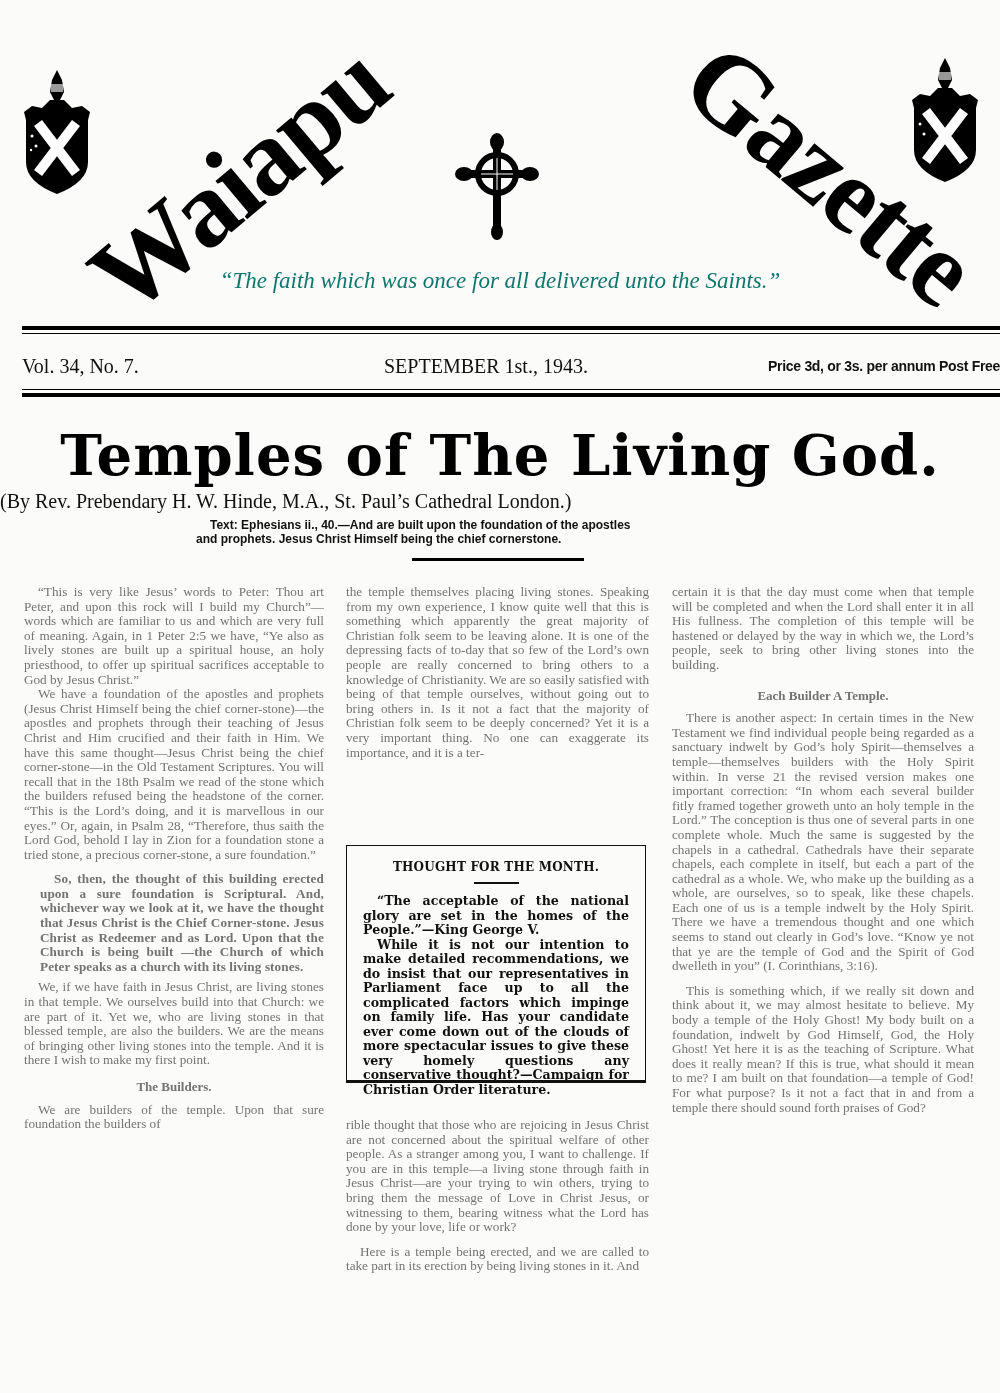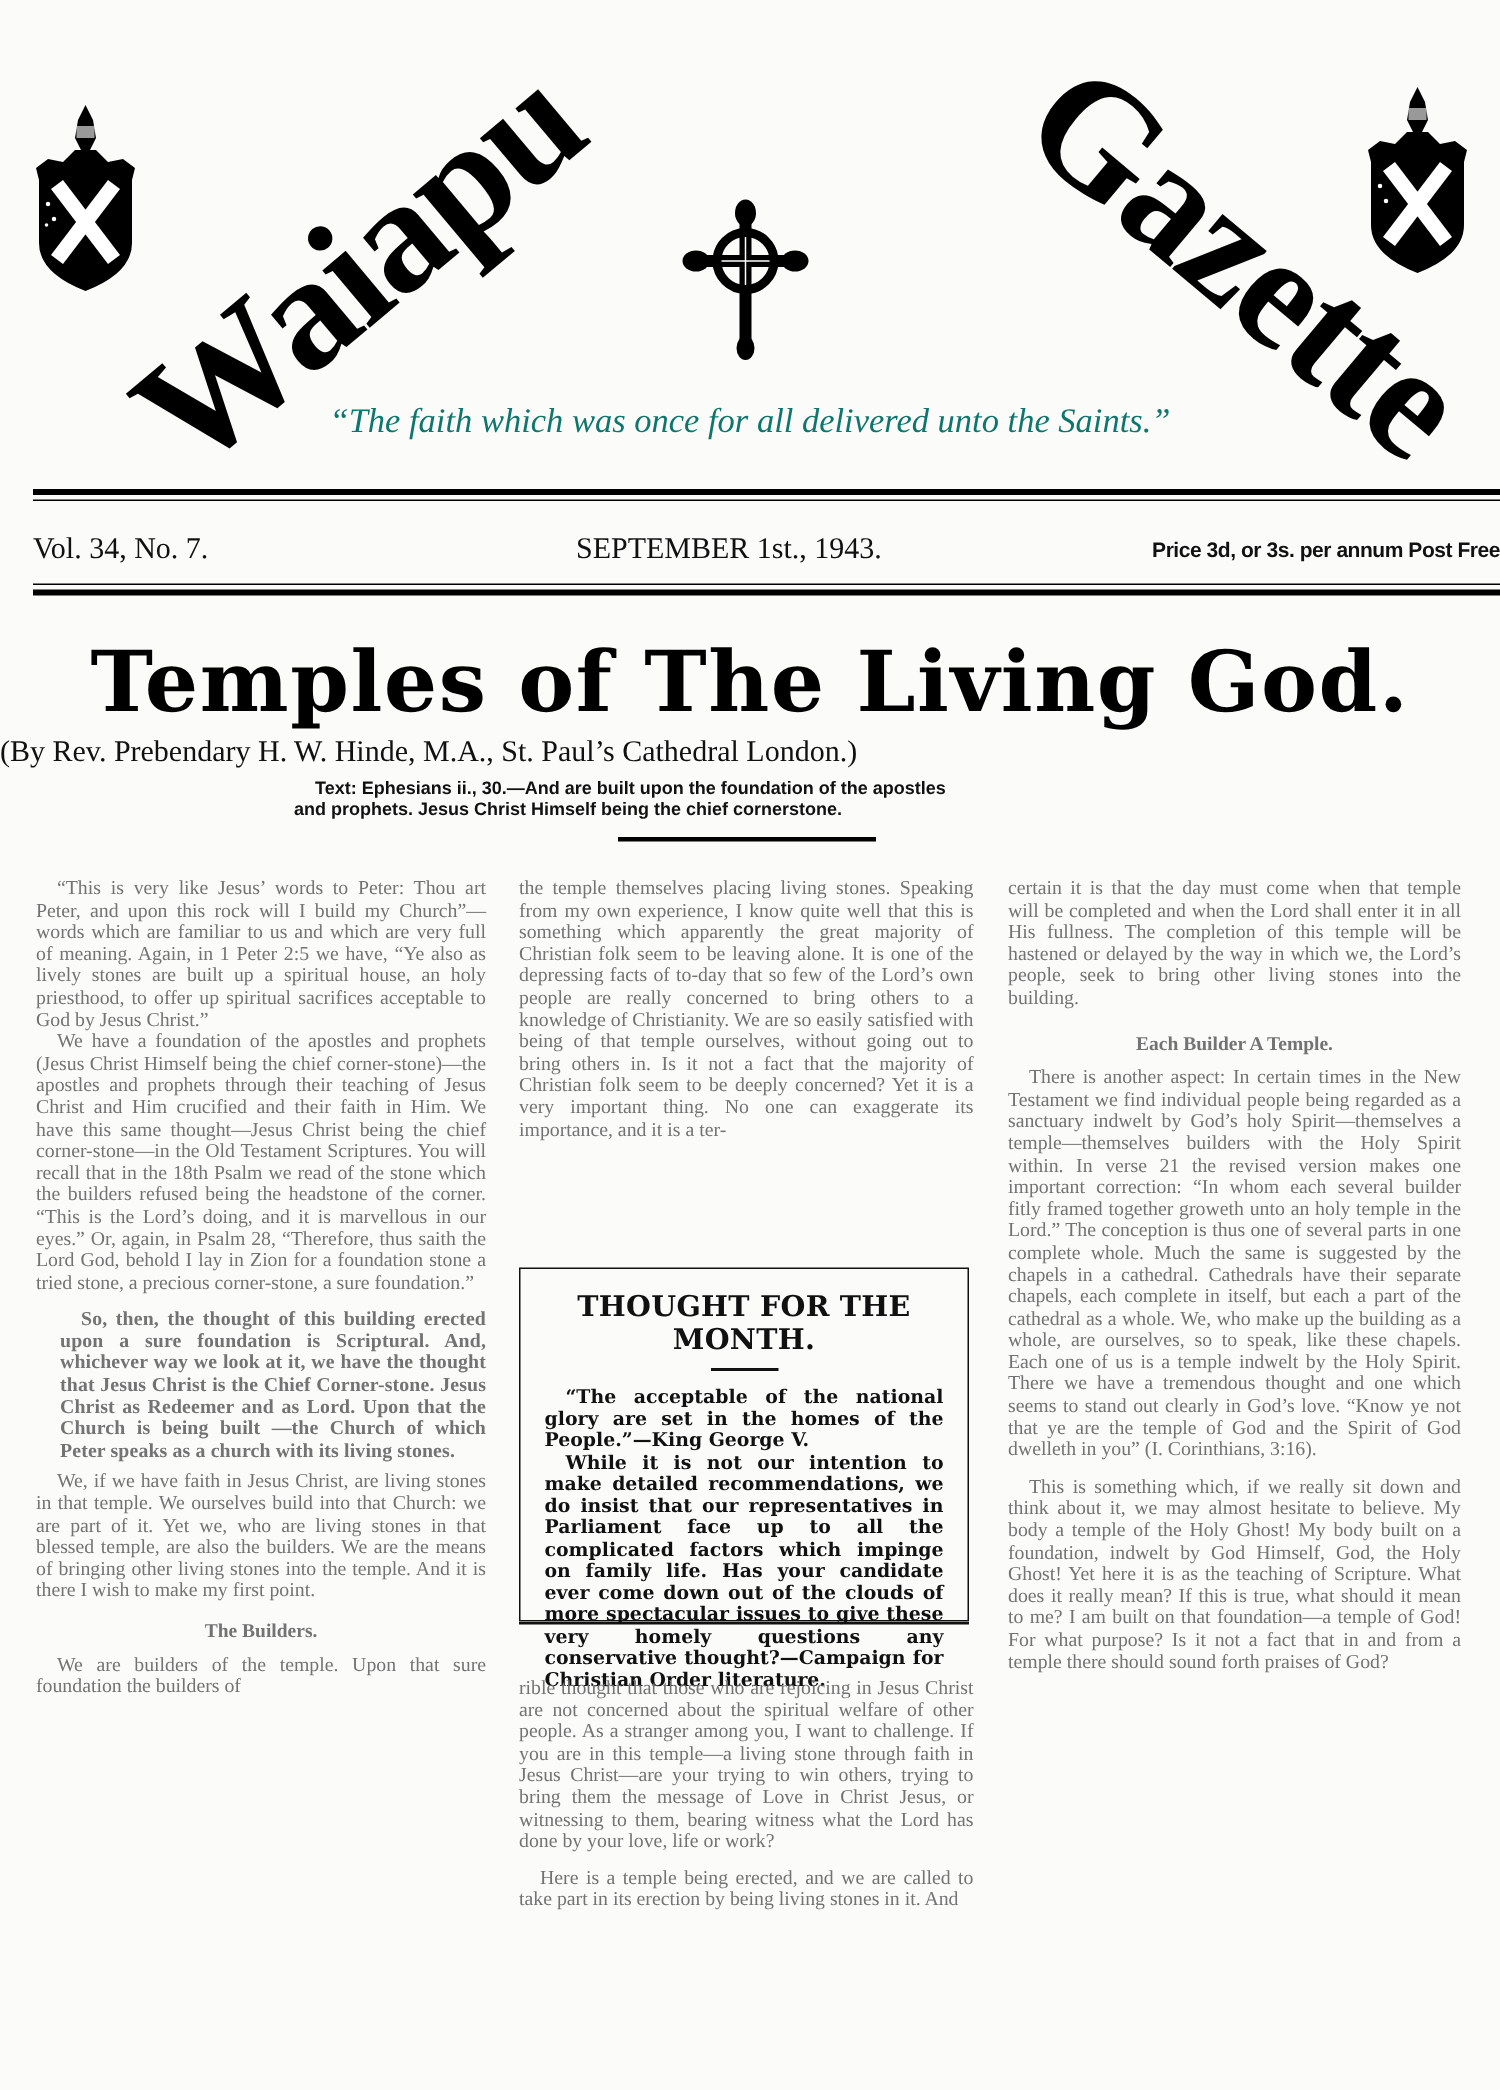--- a/index.html
+++ b/index.html
@@ -76,21 +76,21 @@
     margin: 12px 0 8px; font-size: 13px;
   }
   .gap { height: 10px; }
   .thought-box {
     left: 346px; top: 845px; width: 300px; height: 236px;
     border: 1.5px solid #111; box-shadow: 0 2px 0 #111;
     box-sizing: border-box; padding: 14px 16px 0 16px;
   }
   .thought-title {
     text-align: center; font-family: "DejaVu Serif", serif;
-    font-weight: bold; font-size: 19px; letter-spacing: 0.2px;
+    font-weight: bold; font-size: 12px; letter-spacing: 0.2px;
   }
   .thought-rule { width: 45px; height: 2px; background: #111; margin: 8px auto 10px; }
   .thought-box p {
     margin: 0; font-family: "DejaVu Serif", serif; font-weight: bold;
     font-size: 12.6px; line-height: 14.5px; text-align: justify; text-indent: 14px;
   }
   .c2b { left: 346px; top: 1118px; width: 303px; }
 </style>
 </head>
 <body>
@@ -142,21 +142,21 @@
   <span class="abs issue-date">SEPTEMBER 1st., 1943.</span>
   <span class="abs issue-price">Price 3d, or 3s. per annum Post Free</span>
 </div>
 
 <div class="abs rule r3"></div>
 <div class="abs rule r4"></div>
 
 <div class="abs article-title">Temples of The Living God.</div>
 <div class="abs byline">(By Rev. Prebendary H. W. Hinde, M.A., St. Paul’s Cathedral London.)</div>
 <div class="abs text-ref">
-  <div class="l1">Text: Ephesians ii., 30.—And are built upon the foundation of the apostles</div>
+  <div class="l1">Text: Ephesians ii., 40.—And are built upon the foundation of the apostles</div>
   <div>and prophets. Jesus Christ Himself being the chief cornerstone.</div>
 </div>
 <div class="abs short-rule"></div>
 
 <div class="abs col c1">
   <p>“This is very like Jesus’ words to Peter: Thou art Peter, and upon this rock will I build my Church”—words which are familiar to us and which are very full of meaning. Again, in 1 Peter 2:5 we have, “Ye also as lively stones are built up a spiritual house, an holy priesthood, to offer up spiritual sacrifices acceptable to God by Jesus Christ.”</p>
   <p>We have a foundation of the apostles and prophets (Jesus Christ Himself being the chief corner-stone)—the apostles and prophets through their teaching of Jesus Christ and Him crucified and their faith in Him. We have this same thought—Jesus Christ being the chief corner-stone—in the Old Testament Scriptures. You will recall that in the 18th Psalm we read of the stone which the builders refused being the headstone of the corner. “This is the Lord’s doing, and it is marvellous in our eyes.” Or, again, in Psalm 28, “Therefore, thus saith the Lord God, behold I lay in Zion for a foundation stone a tried stone, a precious corner-stone, a sure foundation.”</p>
   <div class="gap"></div>
   <p class="bold">So, then, the thought of this building erected upon a sure foundation is Scriptural. And, whichever way we look at it, we have the thought that Jesus Christ is the Chief Corner-stone. Jesus Christ as Redeemer and as Lord. Upon that the Church is being built —the Church of which Peter speaks as a church with its living stones.</p>
   <div style="height:6px"></div>

